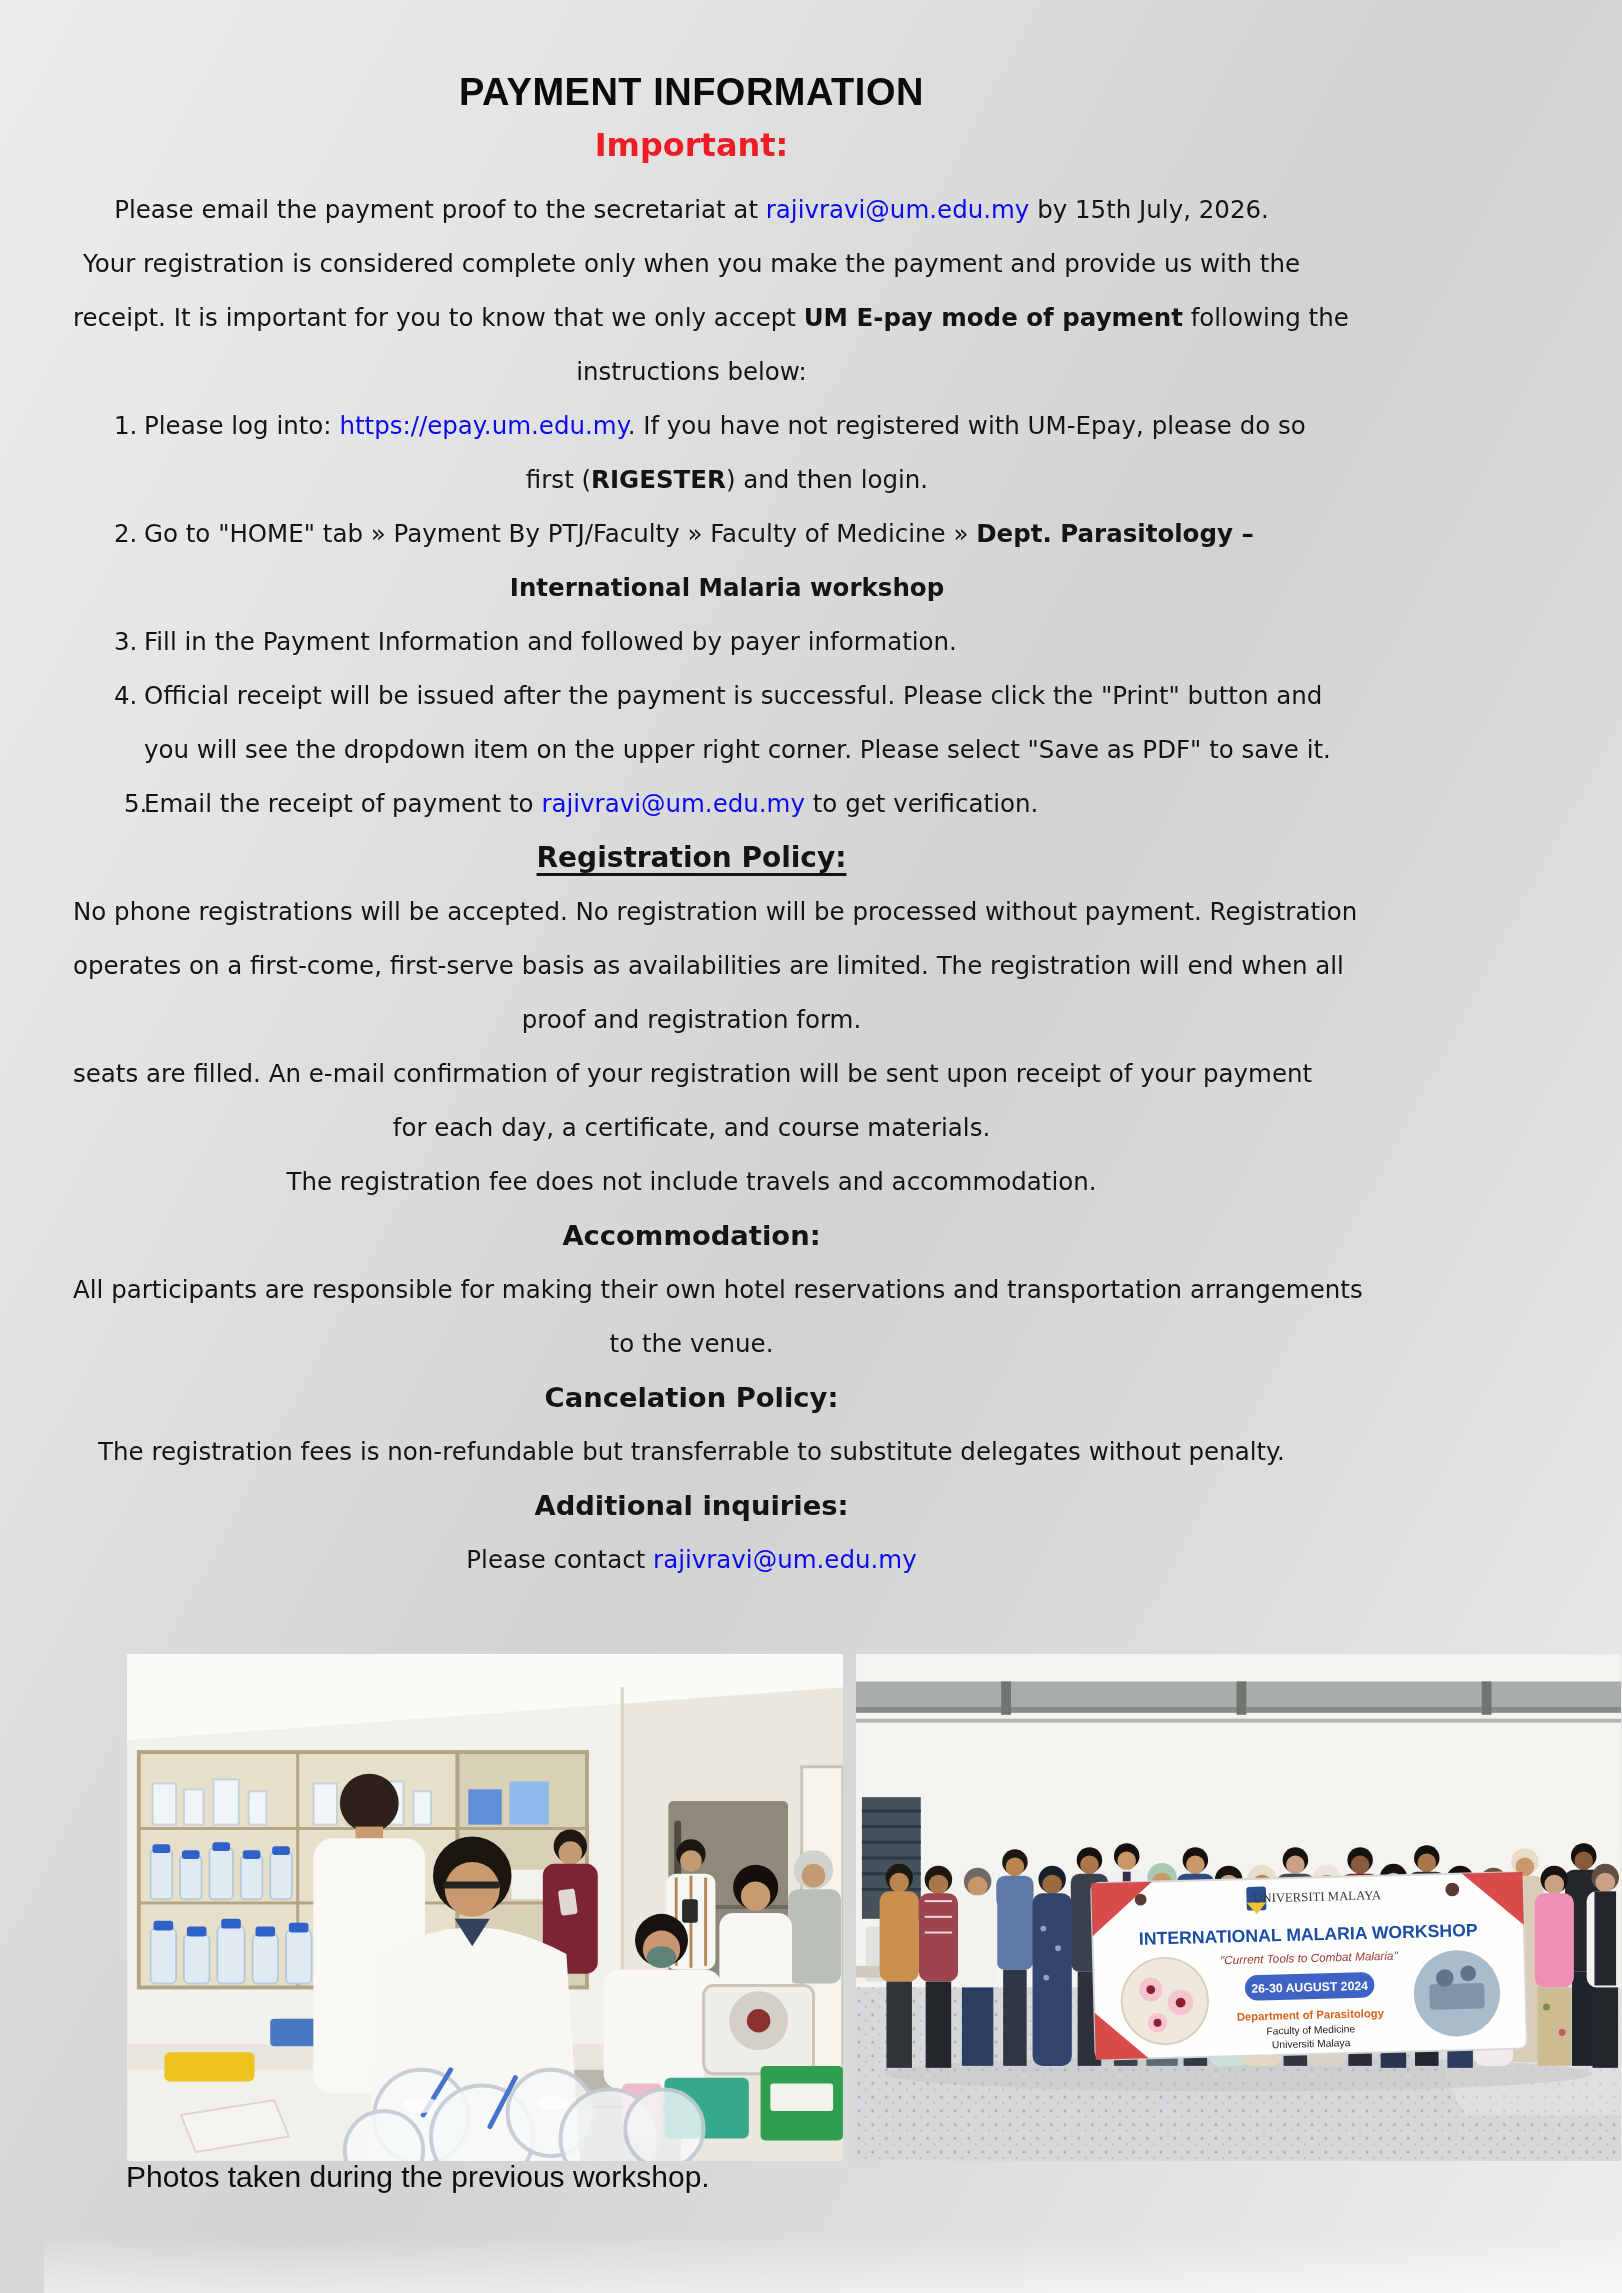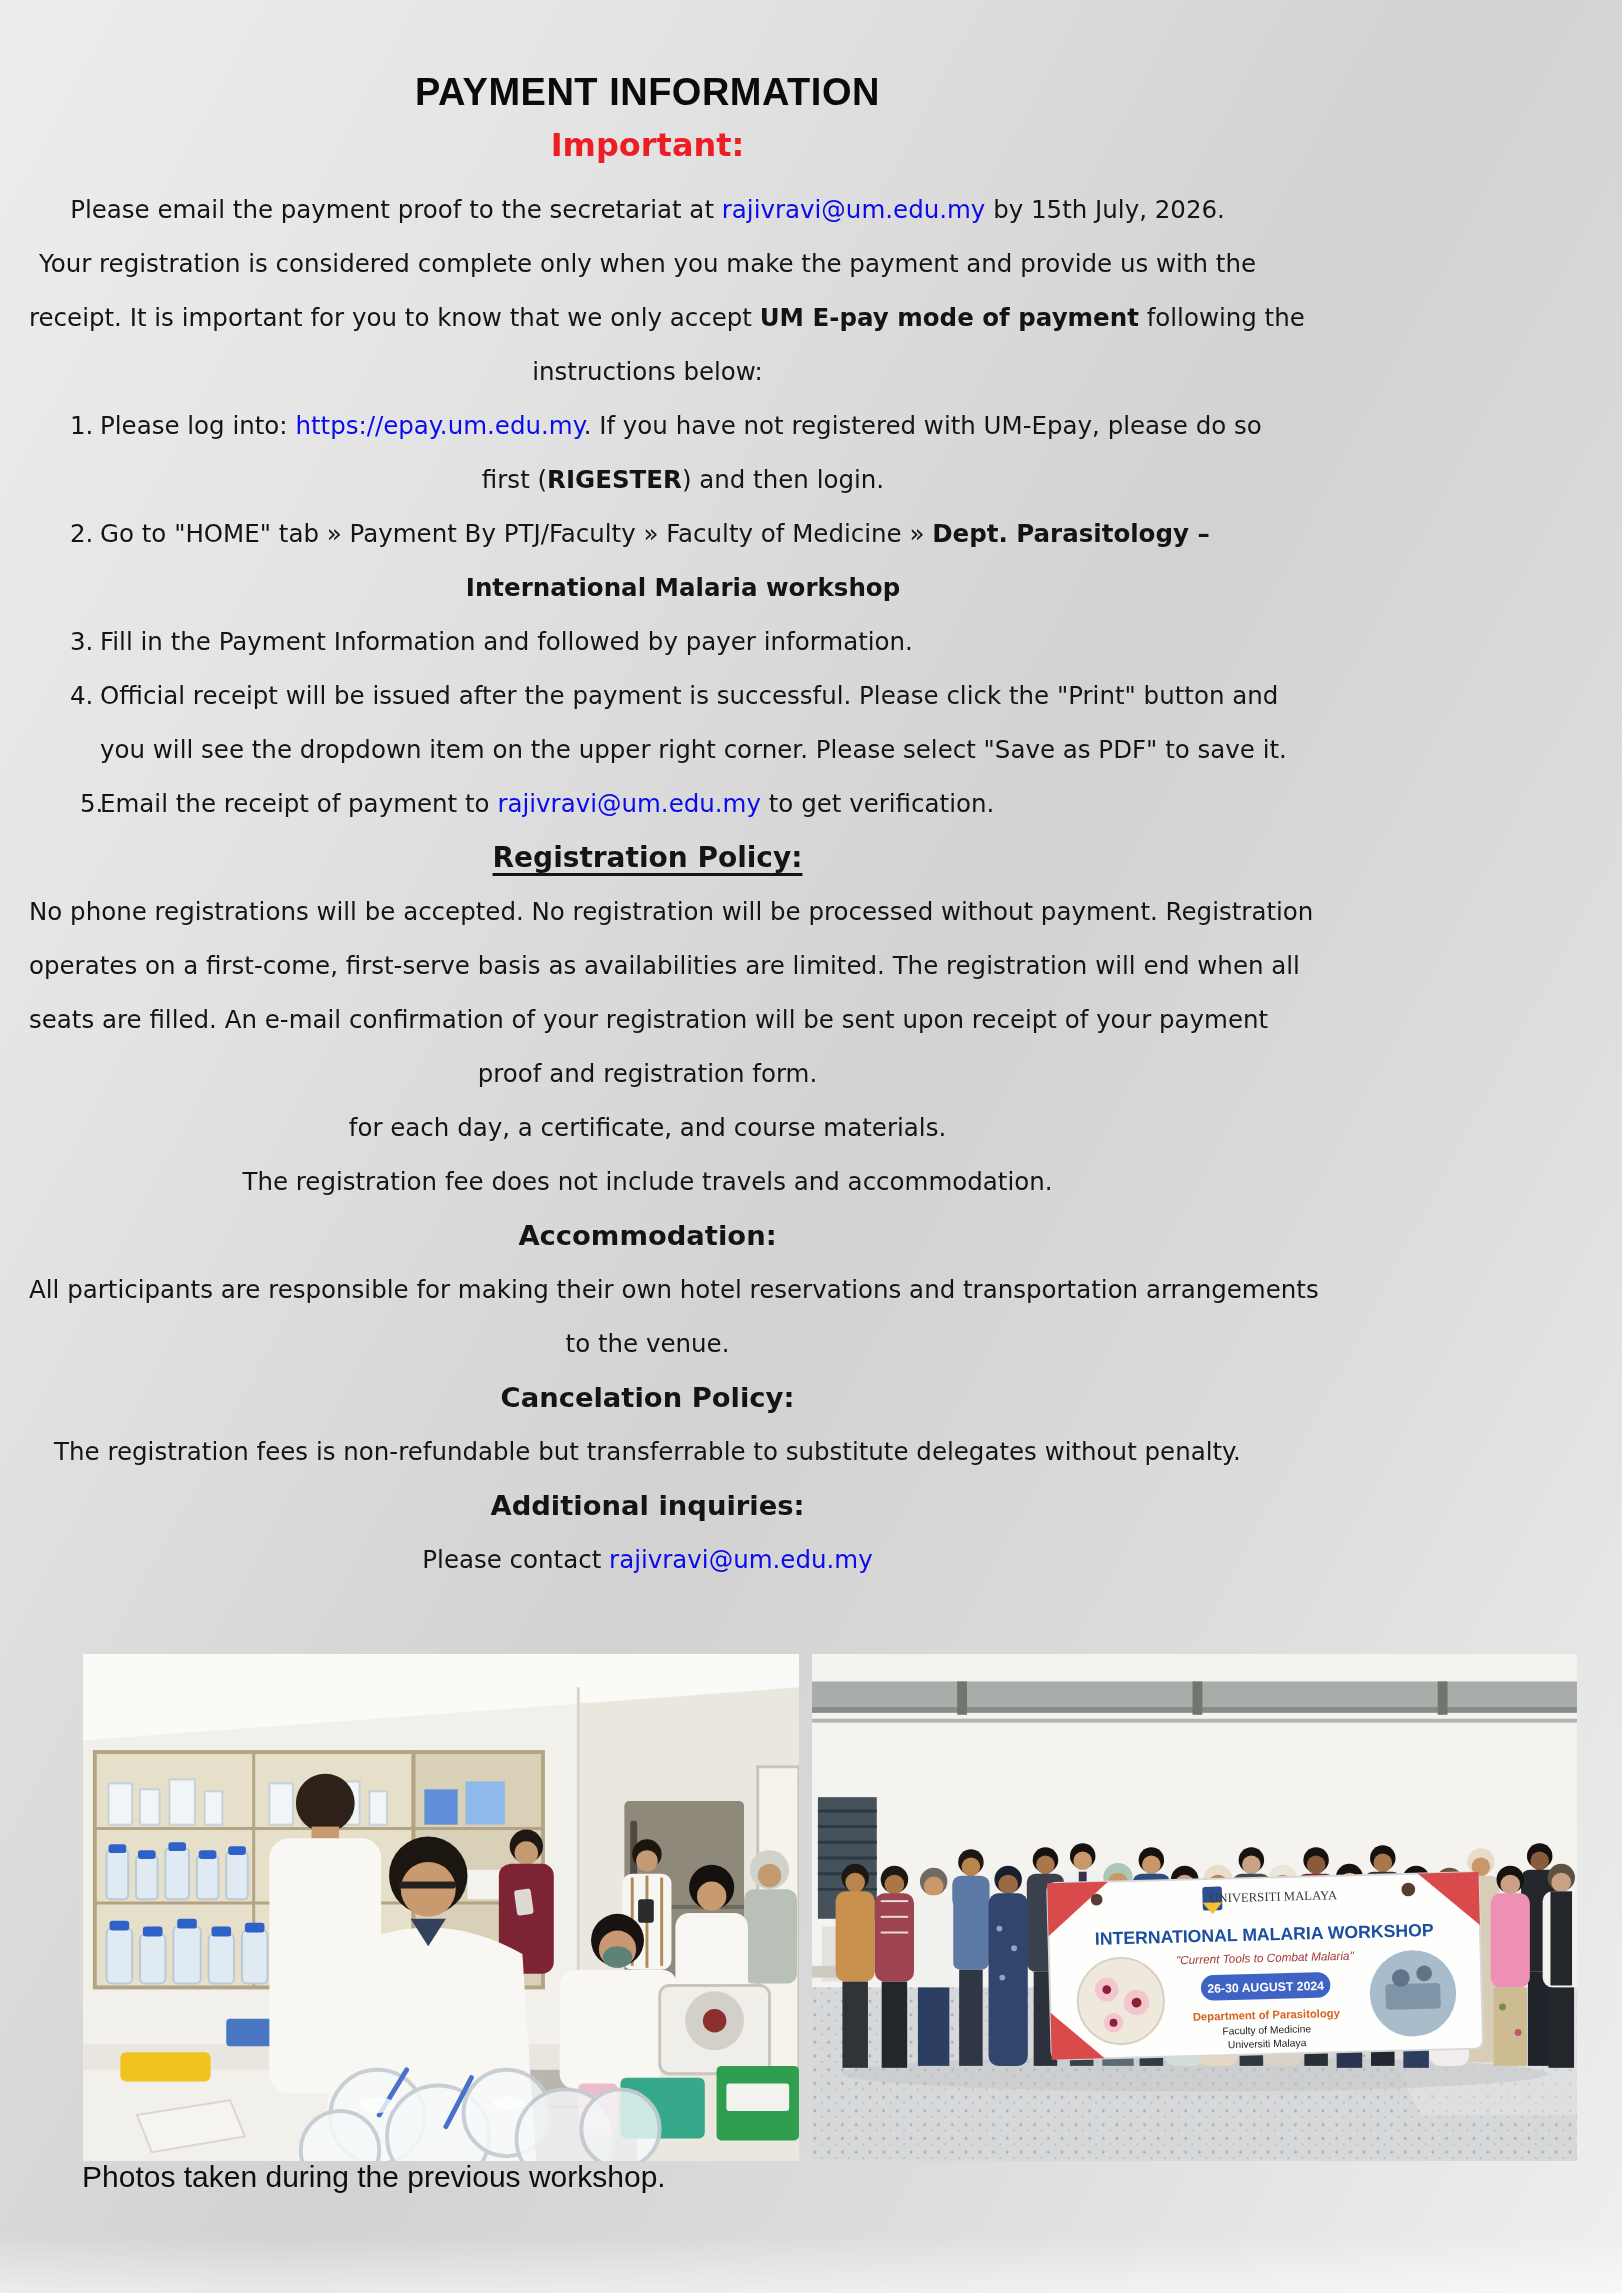--- a/index.html
+++ b/index.html
@@ -3,21 +3,21 @@
 <meta charset="utf-8">
 <style>
   html,body{margin:0;padding:0;}
   body{
     width:1622px;height:2294px;
     font-family:"DejaVu Sans",sans-serif;
     color:#141414;
     background:linear-gradient(118deg,#ededed 0%,#e4e4e4 22%,#d2d2d2 52%,#dddddd 74%,#efefef 100%);
     overflow:hidden;
   }
-  .page{position:relative;width:1295px;height:2294px;}
+  .page{position:relative;width:1295px;height:2294px;margin-left:44px;}
   .title{
     padding-top:71px;text-align:center;
     font-family:"Liberation Sans",sans-serif;font-weight:800;font-size:38px;
     letter-spacing:0.5px;color:#0b0b0b;
   }
   .important{
     margin-top:11.8px;text-align:center;
     font-weight:700;font-size:32px;color:#ee1c24;
   }
   .flow{margin-top:19.6px;padding:0 29px;}
@@ -65,22 +65,22 @@
     <div class="ln li"><span class="num">3.</span><span>Fill in the Payment Information and followed by payer information.</span></div>
 
     <div class="ln li"><span class="num">4.</span><span>Official receipt will be issued after the payment is successful. Please click the "Print" button and</span></div>
     <div class="ln cont">you will see the dropdown item on the upper right corner. Please select "Save as PDF" to save it.</div>
 
     <div class="ln li"><span class="num" style="left:51px">5.</span><span>Email the receipt of payment to </span><span class="link">rajivravi@um.edu.my</span><span> to get verification.</span></div>
 
     <div class="ln h2u">Registration Policy:</div>
     <div class="ln">No phone registrations will be accepted. No registration will be processed without payment. Registration</div>
     <div class="ln">operates on a first-come, first-serve basis as availabilities are limited. The registration will end when all</div>
+    <div class="ln">proof and registration form.</div>
     <div class="ln">seats are filled. An e-mail confirmation of your registration will be sent upon receipt of your payment</div>
-    <div class="ln">proof and registration form.</div>
     <div class="ln">for each day, a certificate, and course materials.</div>
     <div class="ln">The registration fee does not include travels and accommodation.</div>
 
     <div class="ln h2">Accommodation:</div>
     <div class="ln">All participants are responsible for making their own hotel reservations and transportation arrangements</div>
     <div class="ln">to the venue.</div>
 
     <div class="ln h2">Cancelation Policy:</div>
     <div class="ln">The registration fees is non-refundable but transferrable to substitute delegates without penalty.</div>
 

